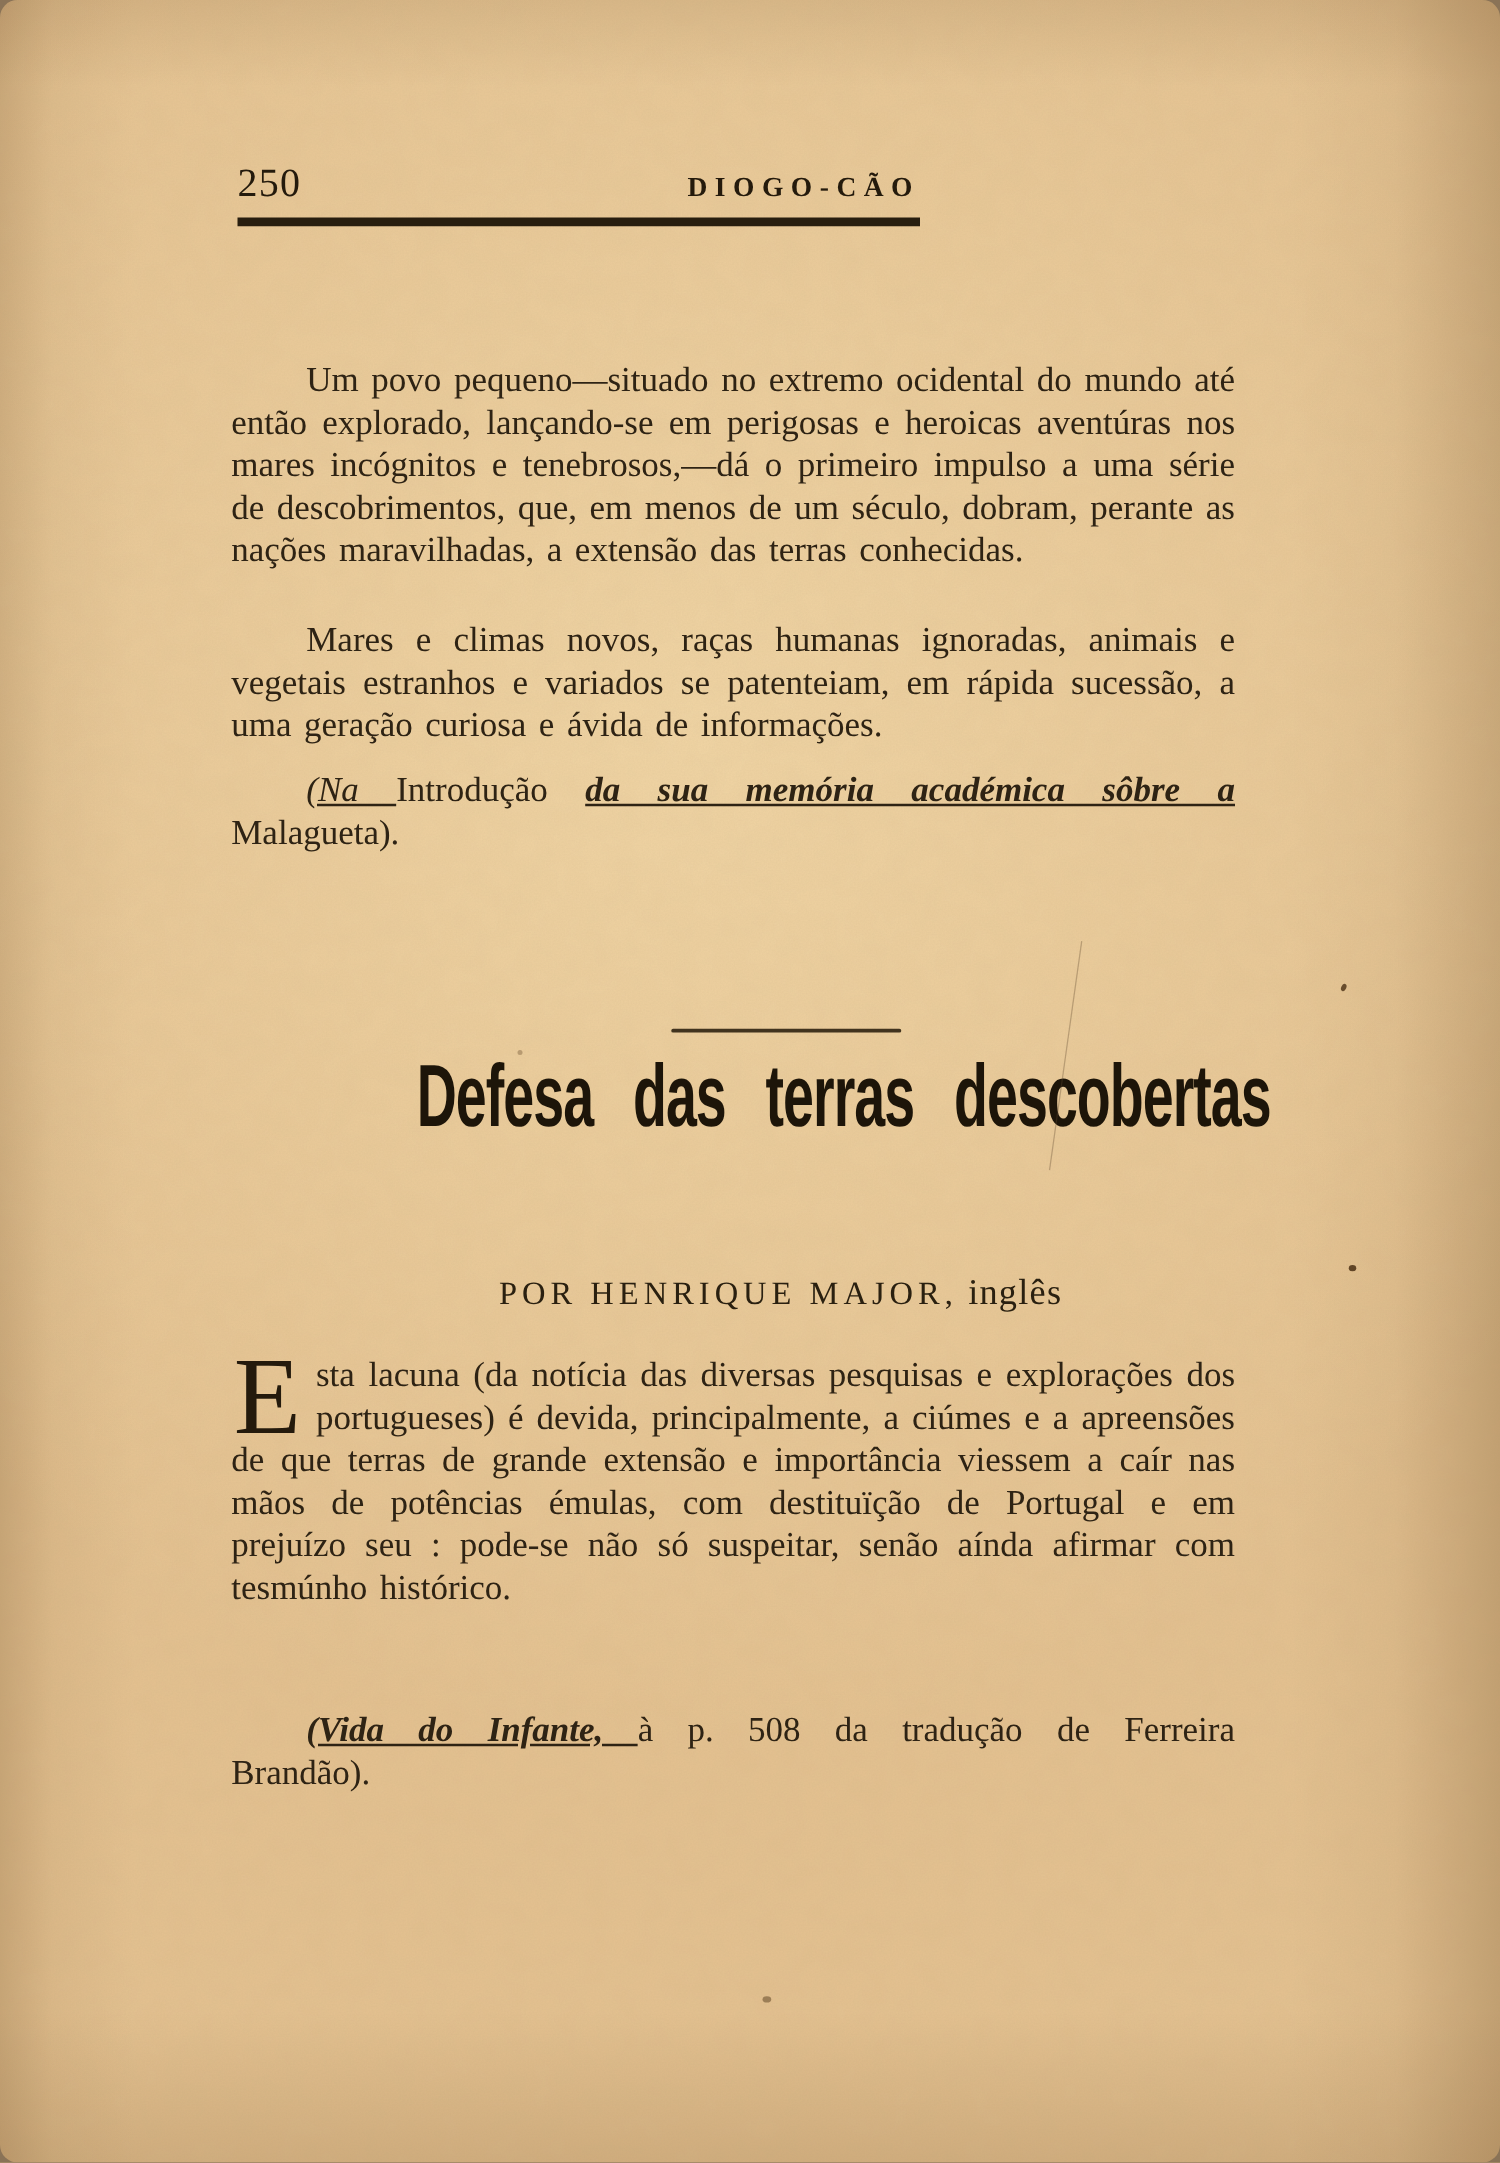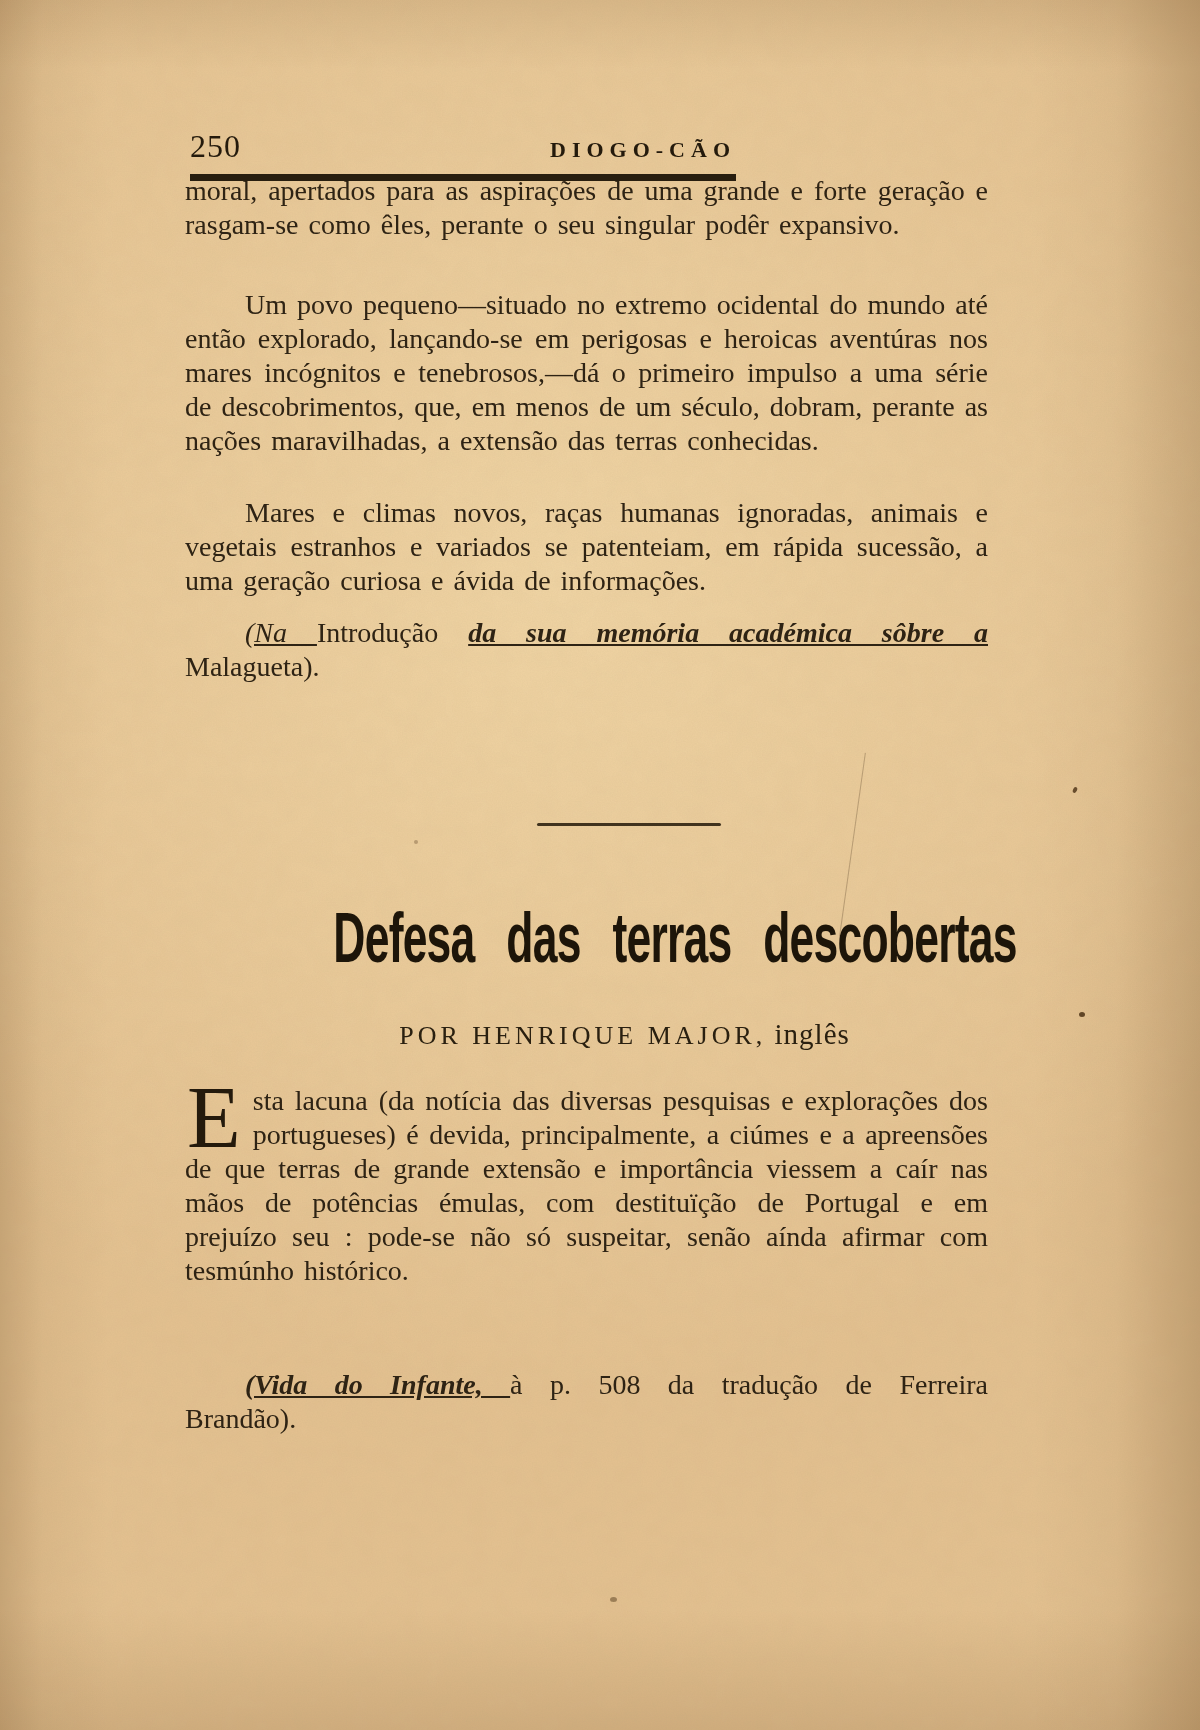--- a/index.html
+++ b/index.html
@@ -8,20 +8,21 @@
     width: 1200px;
     height: 1730px;
     overflow: hidden;
     font-family: "Liberation Serif", serif;
     color: #2e2314;
     background:
       radial-gradient(ellipse 95% 65% at 46% 34%, rgba(252,230,182,0.55), rgba(252,230,182,0) 72%),
       linear-gradient(90deg, rgba(118,82,42,0.26) 0%, rgba(118,82,42,0.08) 3.5%, rgba(118,82,42,0) 9%, rgba(118,82,42,0) 86%, rgba(118,82,42,0.07) 93%, rgba(118,82,42,0.30) 100%),
       linear-gradient(180deg, rgba(118,82,42,0.16) 0%, rgba(118,82,42,0) 4%, rgba(118,82,42,0) 93%, rgba(118,82,42,0.18) 100%),
       #e5c291;
+    border-radius: 14px;
   }
   .grain { position: absolute; left: 0; top: 0; pointer-events: none; }
 
   
   .page-header {
     position: absolute;
     left: 190px; top: 128px; width: 546px;
     display: flex; justify-content: space-between; align-items: baseline;
     padding-bottom: 9px;
     border-bottom: 7px solid #281e0f;
@@ -50,21 +51,21 @@
     position: absolute;
     left: 537px; top: 823px;
     width: 184px; height: 3px;
     background: #41331e;
     border-radius: 2px;
   }
 
   
   .article-title {
     position: absolute;
-    left: 185px; top: 904px; width: 803px;
+    left: 185px; top: 844px; width: 803px;
     margin: 0; text-align: right;
     font-family: "Liberation Sans", sans-serif;
   }
   .article-title-inner {
     display: inline-block;
     margin-left: 52px;
     font-size: 57px;
     font-weight: bold;
     letter-spacing: -1px;
     word-spacing: 26px;
@@ -125,21 +126,20 @@
     </filter>
     <rect width="1200" height="1730" filter="url(#coarseMottle)"></rect>
     <rect width="1200" height="1730" filter="url(#fineGrain)"></rect>
   </svg>
 
   <header class="page-header">
     <span class="page-number">250</span>
     <span class="running-title">DIOGO-CÃO</span>
   </header>
 
-  <p class="tblock" style="top:174px">moral, apertados para as aspirações de uma grande e forte geração e rasgam-se como êles, perante o seu singular podêr expansivo.</p>
 
   <p class="tblock indent" style="top:288px">Um povo pequeno—situado no extremo ocidental do mundo até então explorado, lançando-se em perigosas e heroicas aventúras nos mares incógnitos e tenebrosos,—dá o primeiro impulso a uma série de descobrimentos, que, em menos de um século, dobram, perante as nações maravilhadas, a extensão das terras conhecidas.</p>
 
   <p class="tblock indent" style="top:496px">Mares e climas novos, raças humanas ignoradas, animais e vegetais estranhos e variados se patenteiam, em rápida sucessão, a uma geração curiosa e ávida de informações.</p>
 
   <p class="tblock indent citation" style="top:616px"><span class="it">(Na </span><span>Introdução </span><span class="it b">da sua memória académica sôbre a</span><span> Malagueta).</span></p>
 
   <div class="divider"></div>
 
   <h1 class="article-title"><span class="article-title-inner">Defesa das terras descobertas</span></h1>

